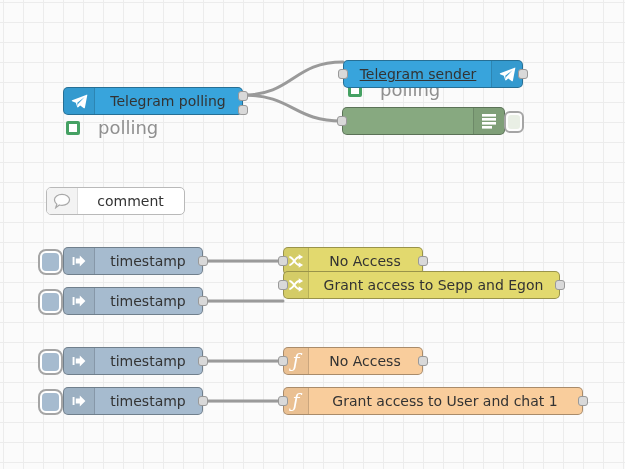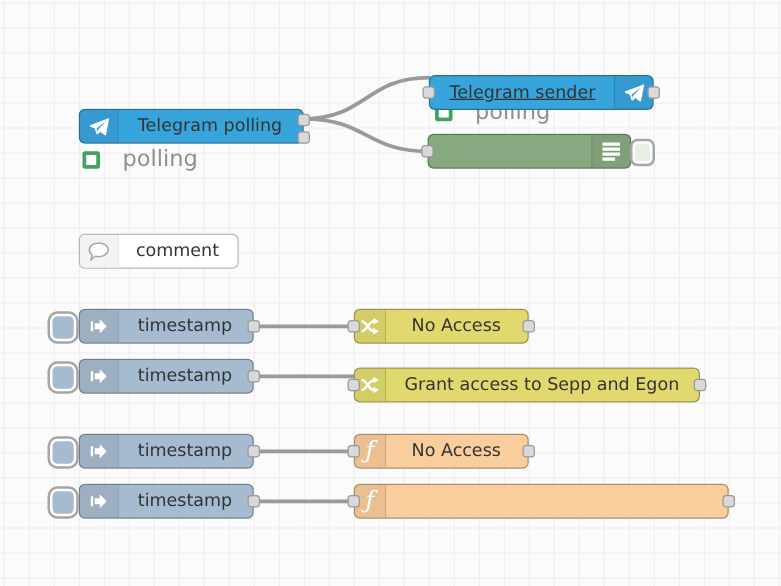--- a/index.html
+++ b/index.html
@@ -112,21 +112,21 @@
       <svg width="16" height="16" viewBox="0 0 16 16">
         <rect x="1" y="1" width="14" height="2.6" fill="#fff"></rect>
         <rect x="1" y="5" width="14" height="2.6" fill="#fff"></rect>
         <rect x="1" y="9" width="14" height="2.6" fill="#fff"></rect>
         <rect x="1" y="13" width="10" height="2.6" fill="#fff"></rect>
       </svg>
     </div>
     <div class="port in"></div>
   </div>
 
-  <div class="node comment-node pl30" style="left:63px;top:187px;width:128px;">
+  <div class="node comment-node pl30" style="left:46px;top:187px;width:139px;">
     <div class="ibox l">
       <svg width="18" height="16" viewBox="0 0 20 18">
         <path d="M10,1.5 C14.7,1.5 18.5,4.2 18.5,7.7 C18.5,11.2 14.7,13.9 10,13.9 C8.9,13.9 7.9,13.8 7,13.5 L3,16.5 L4.2,12.6 C2.5,11.4 1.5,9.7 1.5,7.7 C1.5,4.2 5.3,1.5 10,1.5 Z" fill="#fdfdfd" stroke="#a8a8a8" stroke-width="1.4"></path>
       </svg>
     </div>
     <span class="label">comment</span>
   </div>
 
   <div class="node pl30" style="left: 63px; top: 247px; width: 140px; background-color: rgb(166, 187, 207);">
     <div class="inject-btn">
@@ -191,21 +191,21 @@
         <path d="M1.5,13.5 C6,13.5 8,4.5 12.5,4.5" fill="none" stroke="#fff" stroke-width="2.2"></path>
         <path d="M12,1.5 L17,4.5 L12,7.5 Z" fill="#fff"></path>
         <path d="M12,10.5 L17,13.5 L12,16.5 Z" fill="#fff"></path>
       </svg>
     </div>
     <span class="label it">No Access</span>
     <div class="port in"></div>
     <div class="port out"></div>
   </div>
 
-  <div class="node pl24" style="left: 283px; top: 294px; width: 277px; background-color: rgb(226, 217, 110); align-items: center;">
+  <div class="node pl24" style="left: 283px; top: 271px; width: 277px; background-color: rgb(226, 217, 110); align-items: center;">
     <div class="ibox l w24">
       <svg width="16" height="16" viewBox="0 0 18 18">
         <path d="M1.5,4.5 C6,4.5 8,13.5 12.5,13.5" fill="none" stroke="#fff" stroke-width="2.2"></path>
         <path d="M1.5,13.5 C6,13.5 8,4.5 12.5,4.5" fill="none" stroke="#fff" stroke-width="2.2"></path>
         <path d="M12,1.5 L17,4.5 L12,7.5 Z" fill="#fff"></path>
         <path d="M12,10.5 L17,13.5 L12,16.5 Z" fill="#fff"></path>
       </svg>
     </div>
     <span class="label it">Grant access to Sepp and Egon</span>
     <div class="port in"></div>
@@ -218,17 +218,18 @@
     </div>
     <span class="label it">No Access</span>
     <div class="port in"></div>
     <div class="port out"></div>
   </div>
 
   <div class="node pl24" style="left: 283px; top: 387px; width: 300px; background-color: rgb(249, 205, 156);">
     <div class="ibox l w24">
       <span class="ficon">ƒ</span>
     </div>
+    <span class="label it">Grant access to User and chat 1</span>
     <div class="port in"></div>
     <div class="port out"></div>
   </div>
 
 </div>
 
 </body></html>

